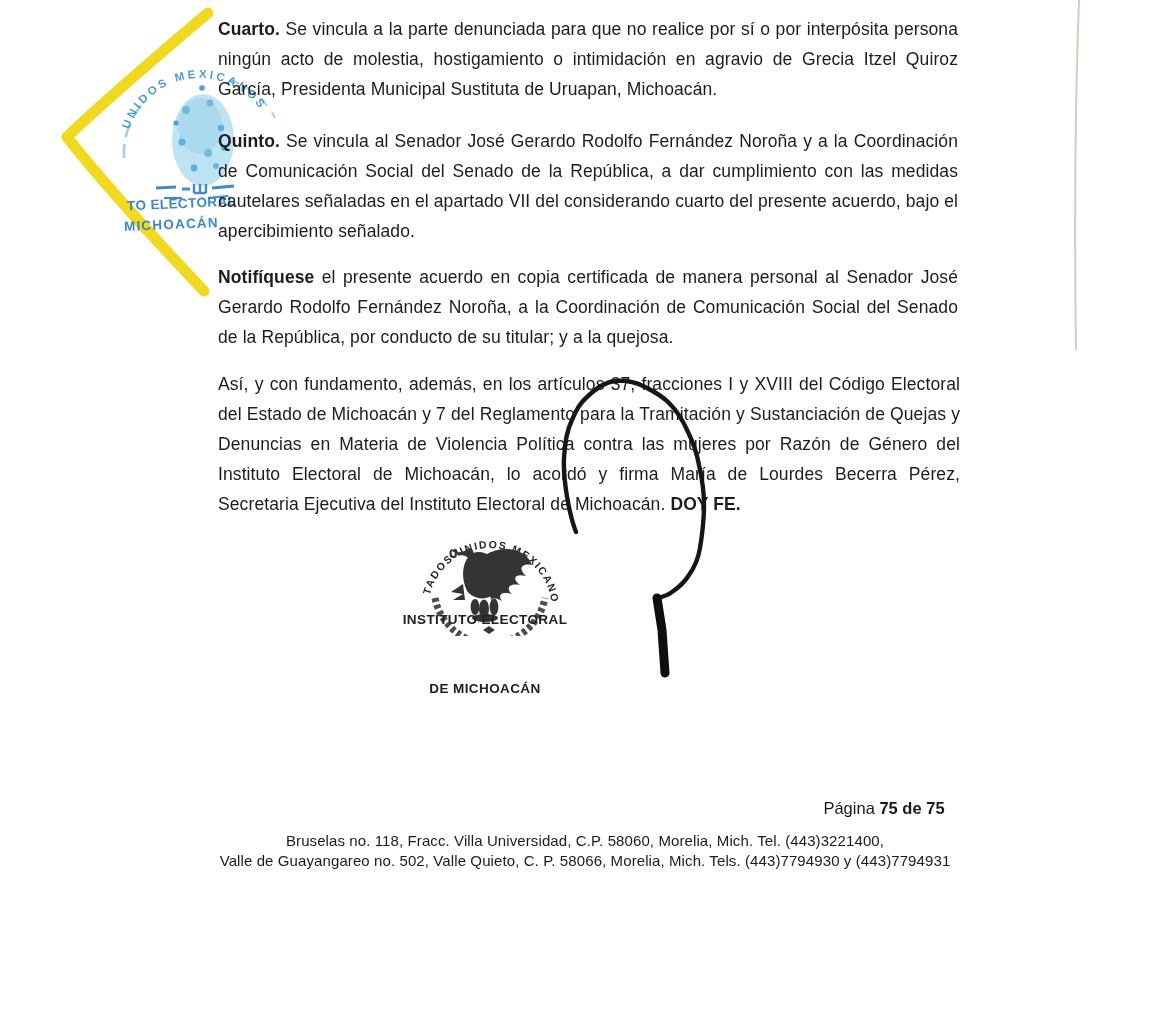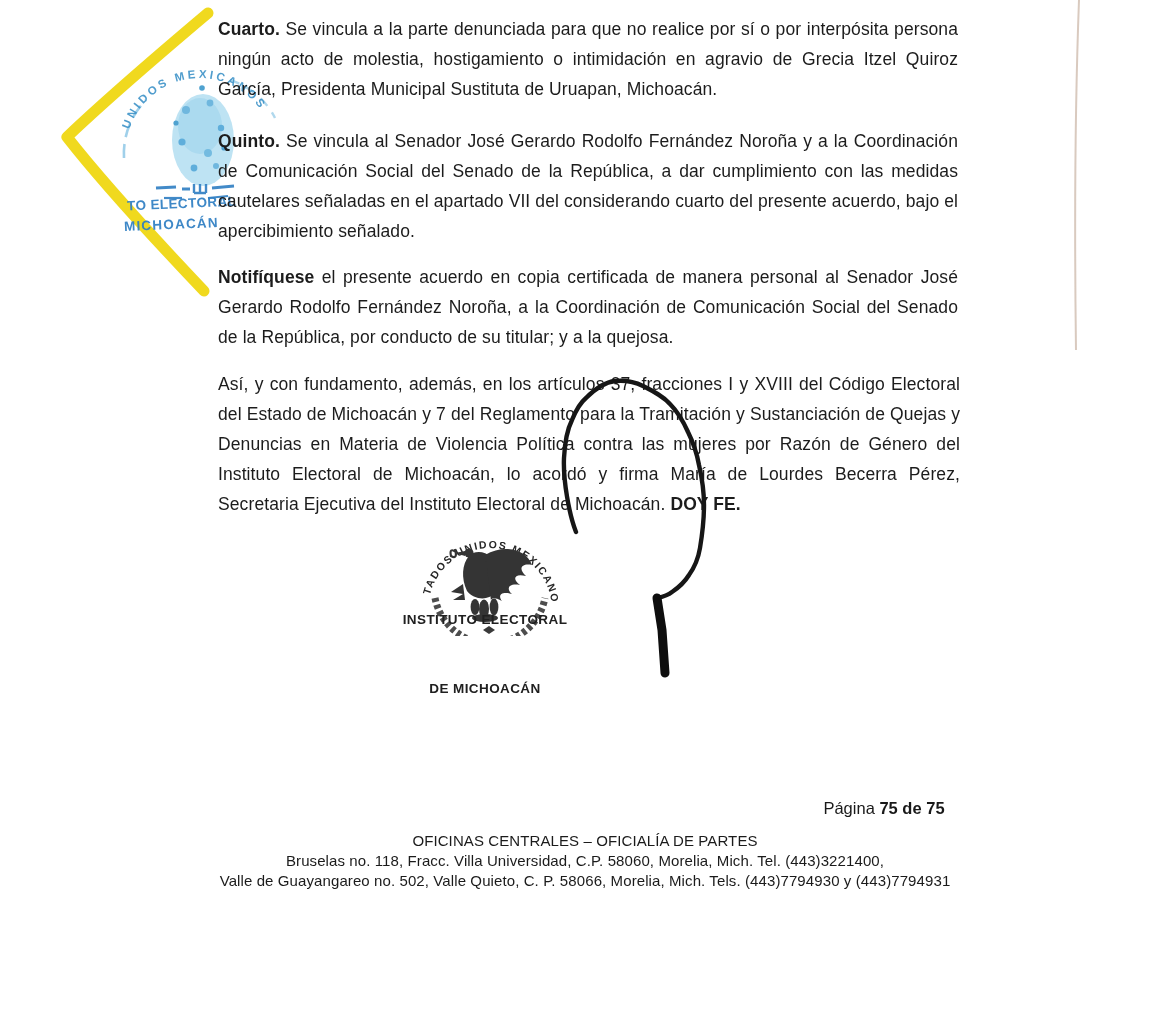--- a/index.html
+++ b/index.html
@@ -164,18 +164,17 @@
     <path d="M112,230 L117,262 L120,305" fill="none" stroke="#0e0e0e" stroke-width="9" stroke-linecap="round"></path>
   </svg>
 
   <svg class="overlay" style="left:1060px;top:0;" width="30" height="360" viewBox="0 0 30 360">
     <path d="M19,0 C16,80 14,200 16,350" fill="none" stroke="rgba(185,158,138,0.55)" stroke-width="2"></path>
   </svg>
 
   <div id="pagination"><span>Página</span> <b>75 de 75</b></div>
 
   <div id="footer">
-    <div>OFICINAS CENTRALES – OFICIALÍA DE PARTES</div>
     <div>Bruselas no. 118, Fracc. Villa Universidad, C.P. 58060, Morelia, Mich. Tel. (443)3221400,</div>
     <div>Valle de Guayangareo no. 502, Valle Quieto, C. P. 58066, Morelia, Mich. Tels. (443)7794930 y (443)7794931</div>
   </div>
 
 </div>
 
 </body></html>

